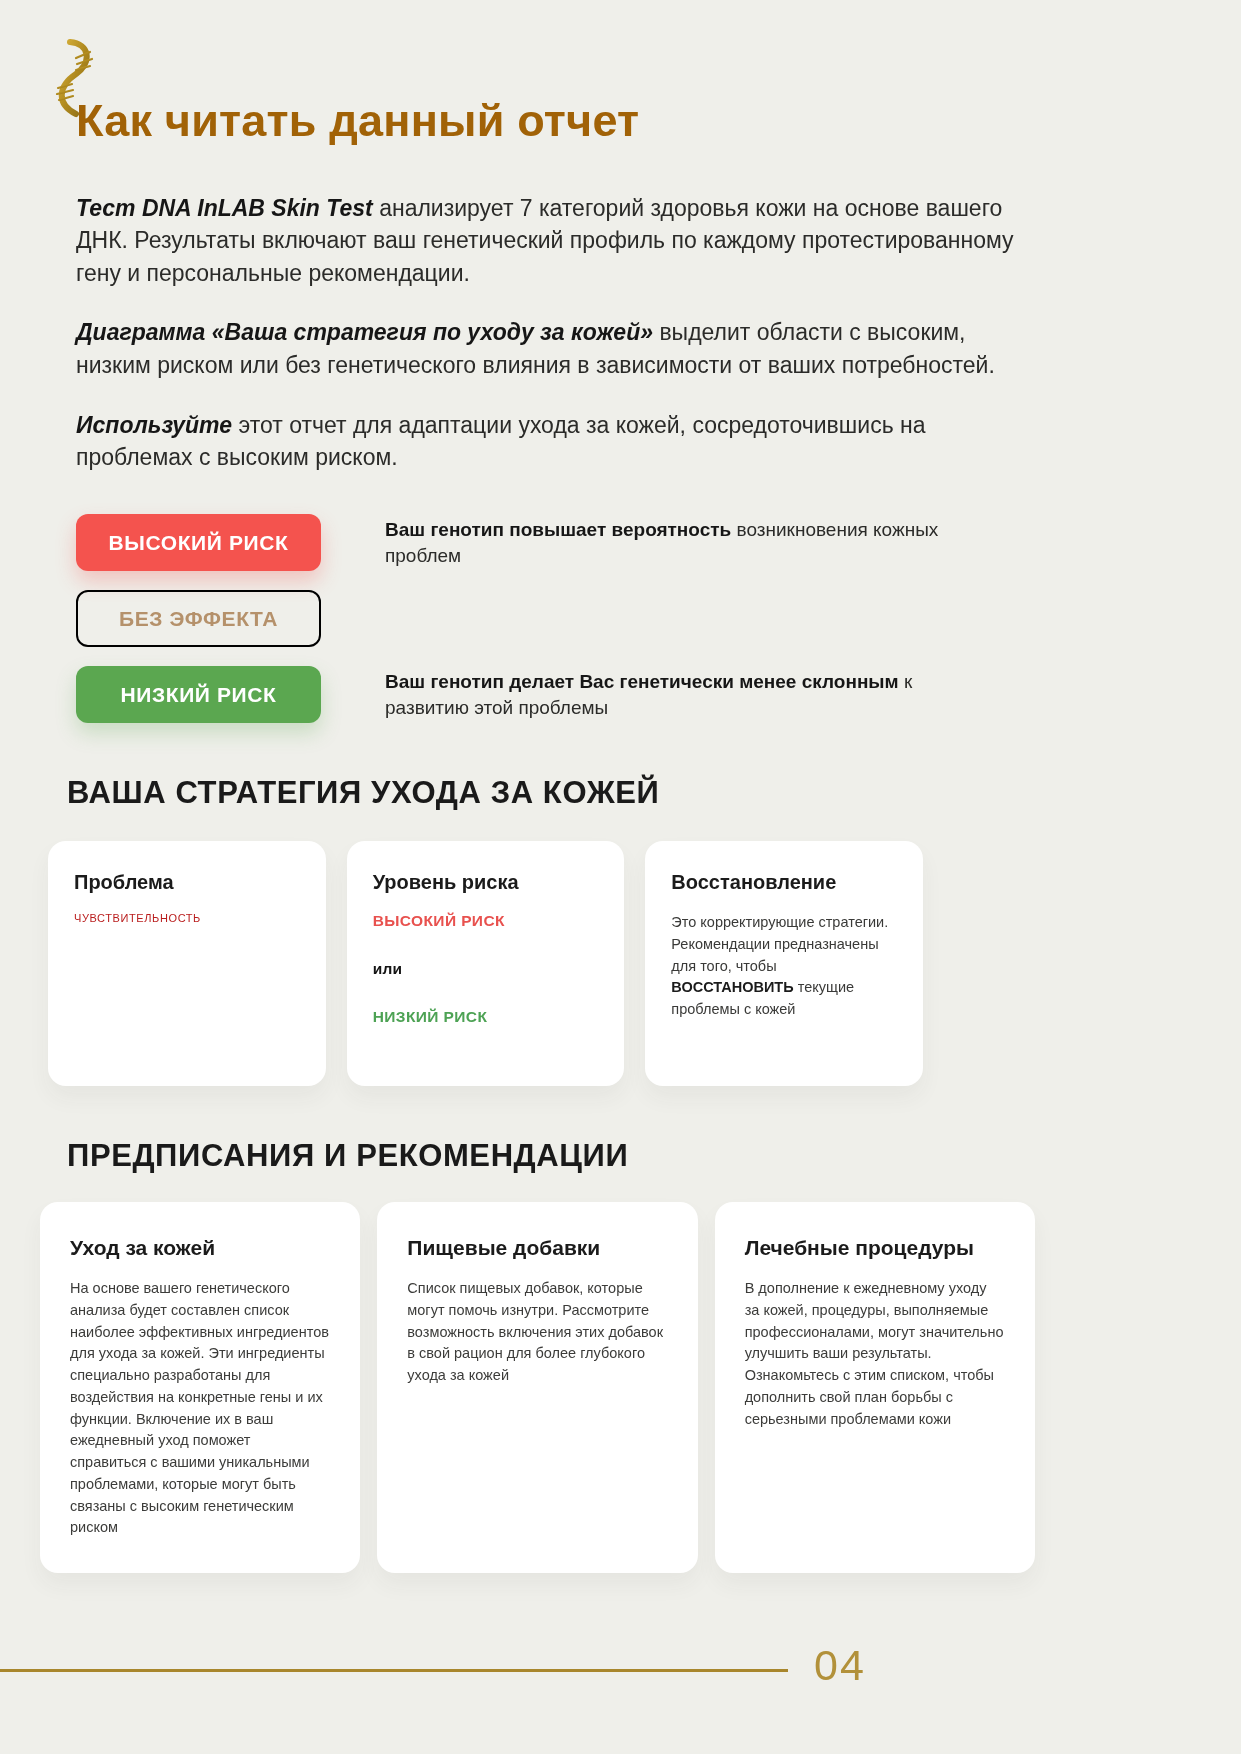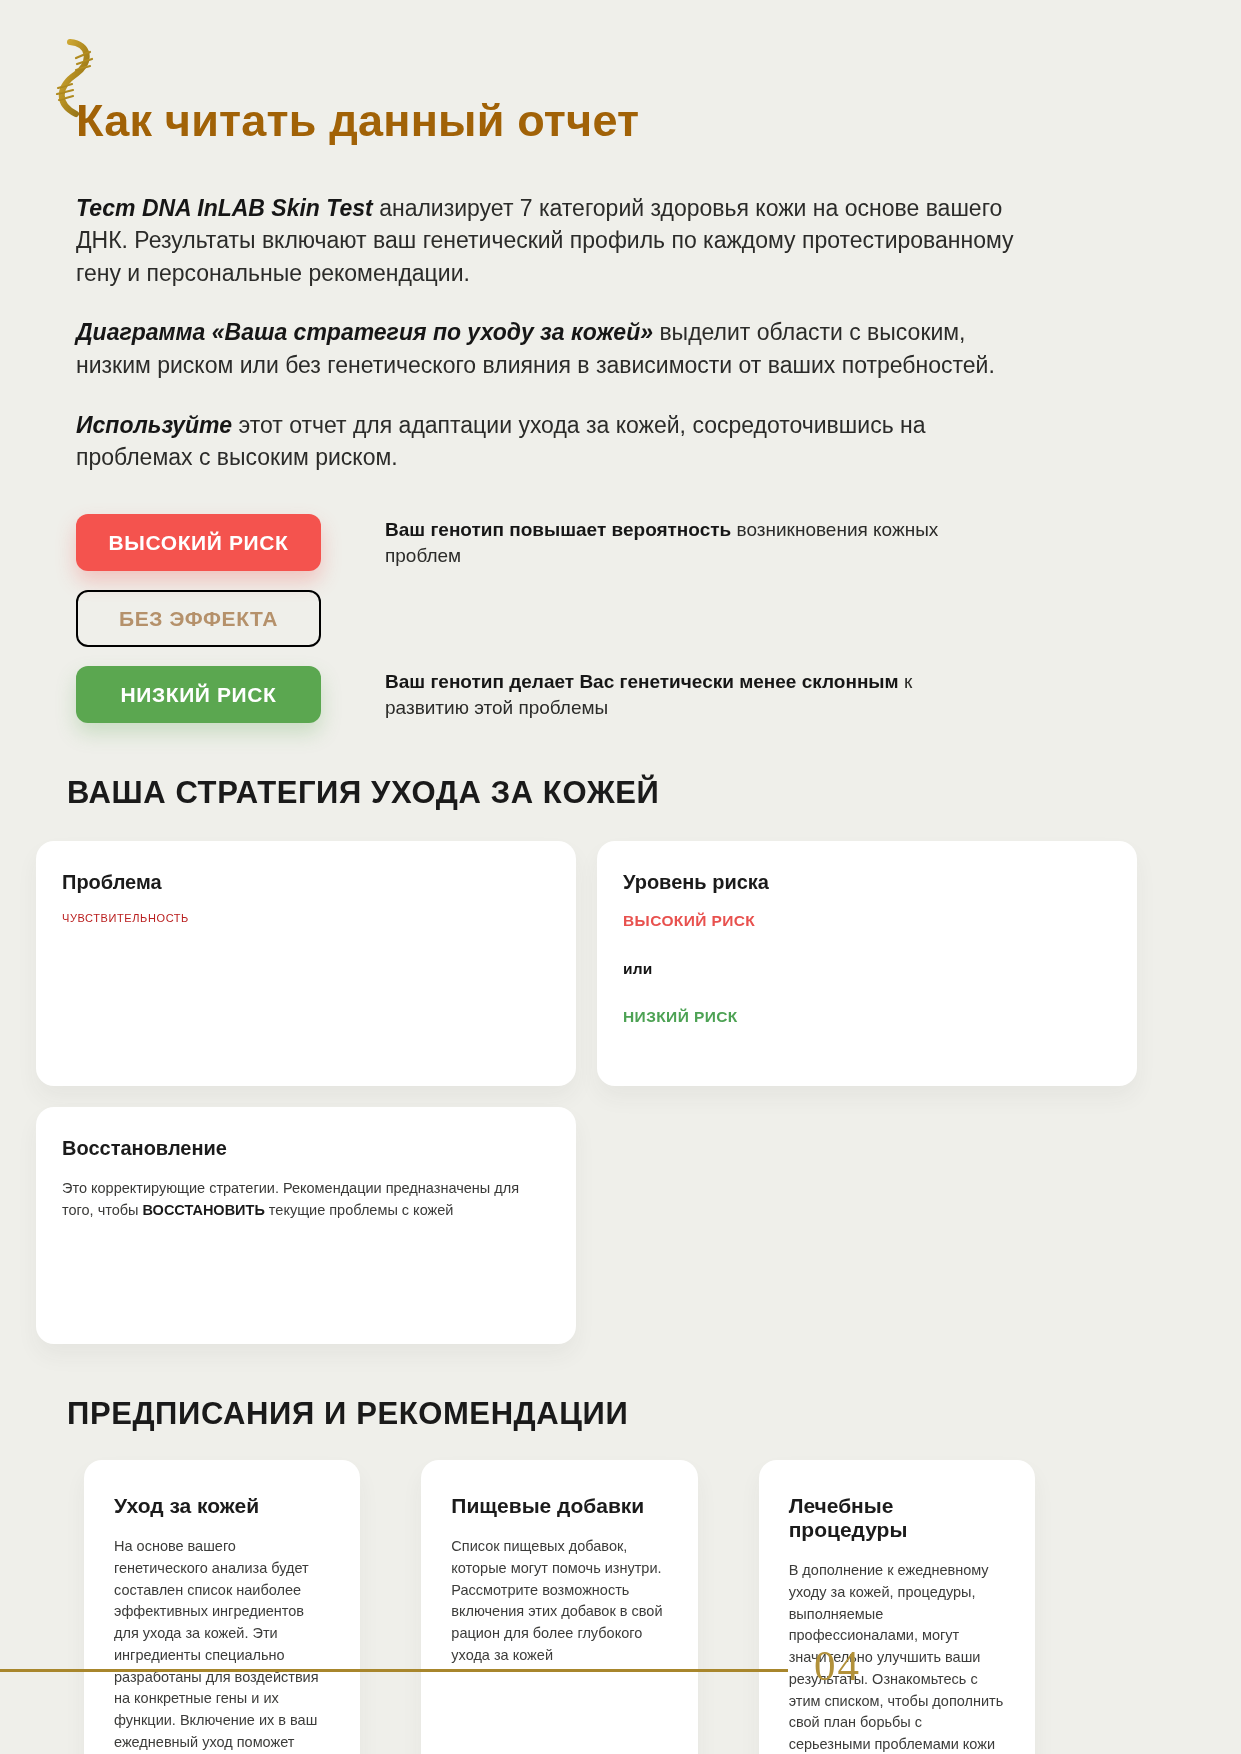--- a/index.html
+++ b/index.html
@@ -48,52 +48,52 @@
     margin-left:64px; font-size:19px; line-height:1.35; color:#2b2b29; max-width:600px;
   }
   .legend-desc strong { font-weight:700; color:#161616; }
 
   .section-heading {
     font-size:31px; font-weight:700; letter-spacing:0.6px; color:#1a1a1a;
     margin:52px 0 0 67px;
   }
 
   .cards-strategy {
-    display:grid; grid-template-columns:repeat(2,1fr); gap:21px;
-    width:1101px; margin:30px 0 0 36px;
+    display:grid; grid-template-columns:repeat(3,1fr); gap:21px;
+    width:875px; margin:30px 0 0 48px;
   }
   .cards-rec {
     display:grid; grid-template-columns:repeat(3,1fr); gap:17px;
     width:995px; margin:28px 0 0 40px;
   }
   .card {
     background:#ffffff; border-radius:18px;
     box-shadow:0 12px 22px rgba(60,60,50,0.05);
     padding:30px 26px;
   }
   .cards-strategy .card { min-height:237px; }
-  .cards-rec .card { min-height:322px; padding:34px 30px;margin-left:44px; }
+  .cards-rec .card { min-height:322px; padding:34px 30px; }
   .card-title { font-size:20px; font-weight:800; color:#1b1b1b; margin-bottom:18px; }
   .cards-rec .card-title { font-size:21px; }
   .card-body { font-size:14.5px; line-height:1.5; color:#3a3a38; }
   .card-body strong { font-weight:800; color:#1b1b1b; }
   .card-problem { font-size:11px; letter-spacing:0.6px; color:#b91c1c; font-weight:500; }
   .risk-line { font-size:15.5px; font-weight:700; letter-spacing:0.4px; margin-bottom:30px; }
   .risk-line.high { color:#e8514e; }
   .risk-line.or { color:#141414; text-transform:none; letter-spacing:0.2px; }
   .risk-line.low { color:#4da254; }
   .cards-rec .card-body { font-size:14.5px; color:#3c3c3a; }
 
   .footer-line {
     position:absolute; left:0; top:1669px; width:788px; height:3px;
     background:#a8862c;
   }
   .page-number {
     position:absolute; left:814px; top:1641px;
-    font-family:Liberation Serif, serif;
+    font-family:Liberation Sans, sans-serif;
     font-size:43px; font-weight:200; letter-spacing:2px; color:#b2913a;
   }
 </style>
 </head>
 <body>
 
 <div class="page">
 
   <svg class="logo" viewBox="0 0 48 80" fill="none" xmlns="http://www.w3.org/2000/svg">
     <defs>

